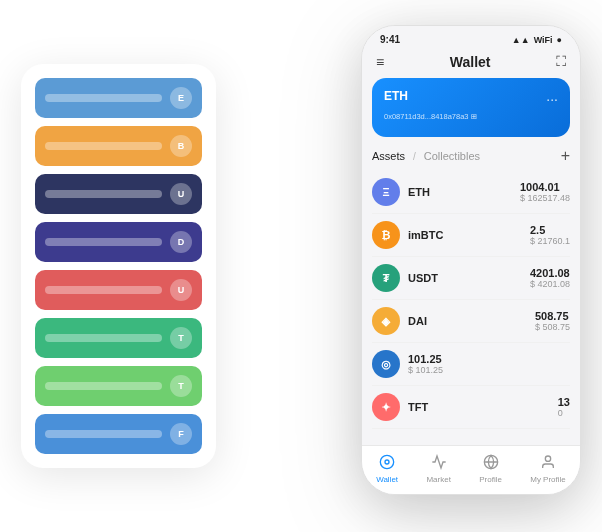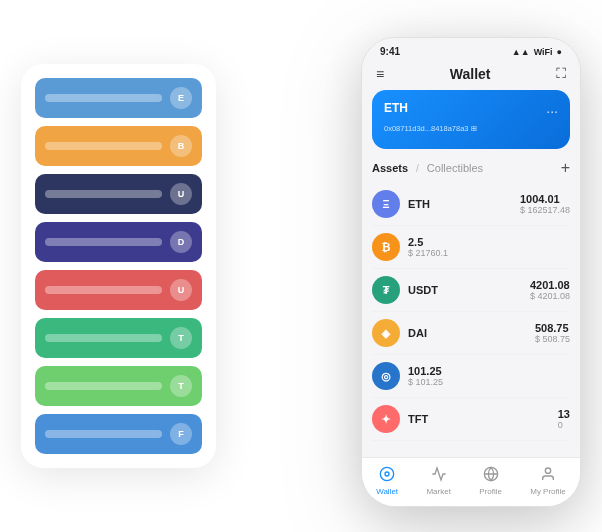--- a/index.html
+++ b/index.html
@@ -68,21 +68,21 @@
       border-radius: 4px;
       background: rgba(255,255,255,0.35);
       margin-left: 10px;
       margin-right: 8px;
     }
 
     
     .phone {
       position: absolute;
       right: 0;
-      top: 16px;
+      top: 4px;
       width: 220px;
       height: 470px;
       background: #f5f5f7;
       border-radius: 34px;
       box-shadow: 0 12px 50px rgba(0,0,0,0.13);
       overflow: hidden;
       border: 1.5px solid #e0e0e0;
       z-index: 2;
       display: flex;
       flex-direction: column;
@@ -195,21 +195,21 @@
 
     .assets-tabs {
       display: flex;
       gap: 8px;
       align-items: center;
       font-size: 11px;
     }
 
     .assets-tab-active {
       color: #222;
-      font-weight: 700;
+      font-weight: 400;
     }
 
     .assets-tab-divider {
       color: #bbb;
       font-size: 10px;
     }
 
     .assets-tab-inactive {
       color: #999;
     }
@@ -398,20 +398,21 @@
       <div class="asset-row">
             <div class="asset-icon icon-eth" style="background: rgb(98, 126, 234); color: white;">Ξ</div>
             <div class="asset-name">ETH</div>
             <div class="asset-amounts">
               <span class="asset-amount-main">1004.01</span>
               <span class="asset-amount-usd">$ 162517.48</span>
             </div>
           </div>
           <div class="asset-row">
             <div class="asset-icon icon-imbtc" style="background: rgb(247, 147, 26); color: white;">₿</div>
+            <div class="asset-name">imBTC</div>
             <div class="asset-amounts">
               <span class="asset-amount-main">2.5</span>
               <span class="asset-amount-usd">$ 21760.1</span>
             </div>
           </div>
           <div class="asset-row">
             <div class="asset-icon icon-usdt" style="background: rgb(38, 161, 123); color: white;">₮</div>
             <div class="asset-name">USDT</div>
             <div class="asset-amounts">
               <span class="asset-amount-main">4201.08</span>

